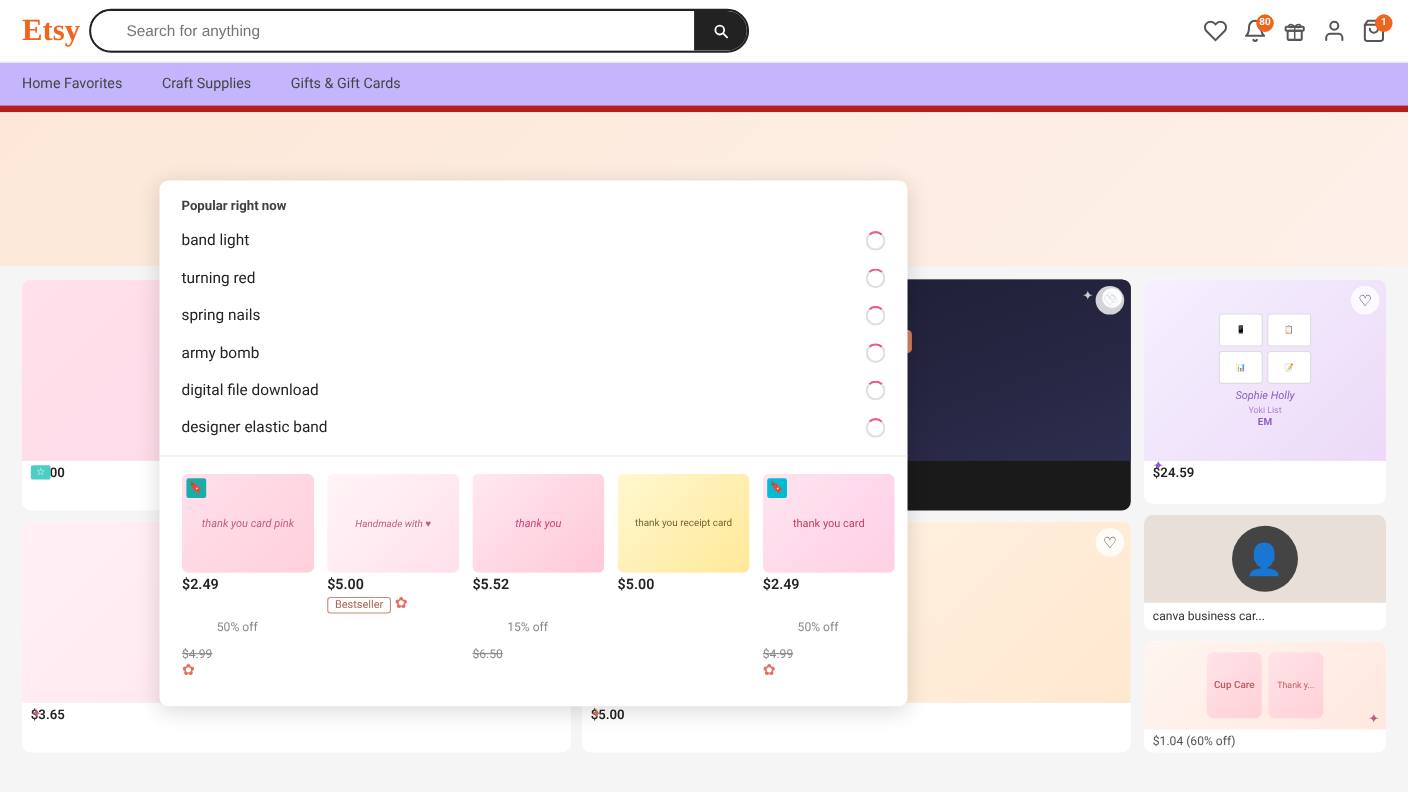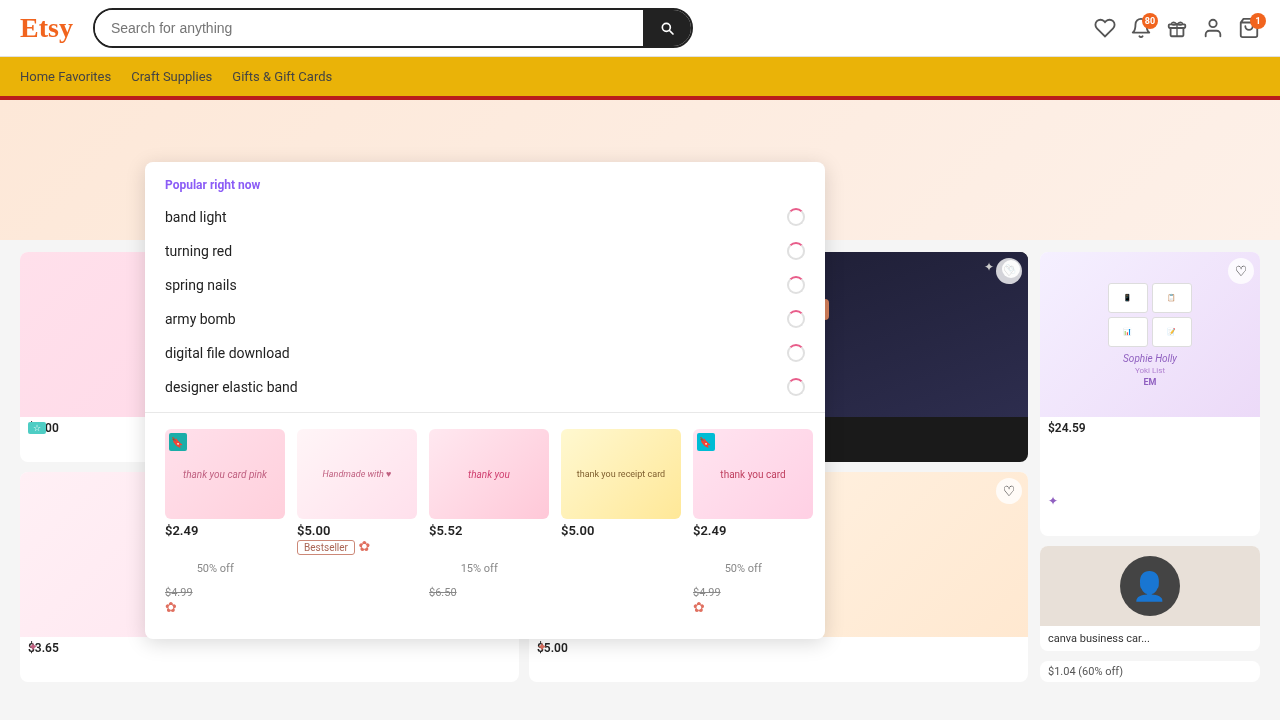--- a/index.html
+++ b/index.html
@@ -1,39 +1,39 @@
 <!DOCTYPE html>
 <html><head>
   <meta charset="utf-8">
   <style>
     * { box-sizing: border-box; margin: 0; padding: 0; }
     body { font-family: -apple-system, BlinkMacSystemFont, 'Segoe UI', Roboto, sans-serif; background: #f5f5f5; font-size: 14px; color: #222; overflow-x: hidden; }
 
     
-    .top-bar { background: #fff; border-bottom: 1px solid #e0e0e0; padding: 8px 20px; display: flex; align-items: center; gap: 12px; position: relative; z-index: 100; }
+    .top-bar { background: #fff; border-bottom: 1px solid #e0e0e0; padding: 8px 20px; display: flex; align-items: center; position: relative; z-index: 100; }
     .etsy-logo { font-size: 28px; font-weight: 800; color: #f1641e; font-family: Georgia, serif; cursor: pointer; margin-right: 8px; flex-shrink: 0; }
     .search-bar { flex: 1; display: flex; align-items: center; border: 2px solid #222; border-radius: 24px; overflow: hidden; background: #fff; max-width: 600px; }
-    .search-input { flex: 1; border: none; outline: none; padding: 10px 16px; font-size: 14px; color: #555; }
+    .search-input { flex: 1; border: none; outline: none; padding: 10px 32px; font-size: 14px; color: #555; }
     .search-btn { background: #222; border: none; color: #fff; padding: 10px 16px; cursor: pointer; display: flex; align-items: center; }
     .search-btn svg { width: 16px; height: 16px; fill: #fff; }
     .nav-icons { display: flex; align-items: center; gap: 14px; margin-left: auto; }
     .nav-icon-wrap { position: relative; cursor: pointer; display: flex; align-items: center; flex-direction: column; font-size: 11px; color: #555; }
     .nav-icon-wrap svg { width: 22px; height: 22px; fill: #555; }
     .badge { position: absolute; top: -4px; right: -6px; background: #f1641e; color: #fff; border-radius: 50%; width: 16px; height: 16px; font-size: 9px; display: flex; align-items: center; justify-content: center; font-weight: 700; }
 
     
-    .second-nav { background: #eab308; padding: 8px 20px; display: flex; gap: 20px; border-bottom: 4px solid #b91c1c; font-size: 13px; color: #444; }
+    .second-nav { background: #c4b5fd; padding: 8px 20px; display: flex; gap: 36px; border-bottom: 6px solid #b91c1c; font-size: 13px; color: #444; }
     .second-nav span { cursor: pointer; padding: 4px 0; }
 
     
     .hero-bg { background: linear-gradient(135deg, #fde8d8 0%, #fdf0e8 100%); min-height: 140px; position: relative; }
 
     
     .search-dropdown { position: absolute; top: 62px; left: 145px; width: 680px; background: #fff; border-radius: 8px; box-shadow: 0 4px 20px rgba(0,0,0,0.15); z-index: 999; padding: 16px 0; }
-    .dropdown-section-title { font-size: 12px; font-weight: 700; color: #8b5cf6; padding: 0 20px 8px; text-transform: none; letter-spacing: 0; }
+    .dropdown-section-title { font-size: 12px; font-weight: 700; color: #404040; padding: 0 20px 8px; text-transform: none; letter-spacing: 0; }
     .dropdown-item { display: flex; align-items: center; justify-content: space-between; padding: 8px 20px; cursor: pointer; }
     .dropdown-item-text { font-size: 14px; color: #222; }
     .loading-circle { width: 18px; height: 18px; border: 2px solid #e0e0e0; border-top-color: #e85d8a; border-radius: 50%; animation: spin 0.8s linear infinite; }
     @keyframes spin { to { transform: rotate(360deg); } }
 
     .divider { border: none; border-top: 1px solid #e8e8e8; margin: 8px 0; }
 
     .recently-viewed-title { font-size: 12px; font-weight: 700; color: #444; padding: 8px 20px; }
     .recent-products { display: flex; gap: 12px; padding: 8px 20px; overflow-x: auto; }
     .recent-product { flex-shrink: 0; width: 120px; cursor: pointer; }
@@ -305,19 +305,25 @@
     </div>
 
     <div style="background:#fff; border-radius:8px; overflow:hidden; cursor:pointer;">
       <div style="background:#e8e0d8; height:80px; display:flex; align-items:center; justify-content:center;">
         <div style="width:60px; height:60px; border-radius:50%; background:#444; display:flex; align-items:center; justify-content:center; font-size:28px;">👤</div>
       </div>
       <div style="padding:6px 8px; font-size:11px; color:#333;">canva business car...</div>
     </div>
 
     <div style="background:#fff; border-radius:8px; overflow:hidden; cursor:pointer; position:relative;">
+      <div style="height:80px; background: linear-gradient(135deg, #fff5f0, #ffe8e0); display:flex; align-items:center; justify-content:center; gap:6px;">
+        <div style="background: linear-gradient(135deg, #ffe4e8, #ffd0d8); width:50px; height:60px; border-radius:6px; display:flex; align-items:center; justify-content:center; font-size:9px; color:#c06060; text-align:center; padding:4px; line-height:1.2; font-weight:600;">Cup Care</div>
+        <div style="background: linear-gradient(135deg, #ffe4e8, #ffd0d8); width:50px; height:60px; border-radius:6px; display:flex; align-items:center; justify-content:center; font-size:8px; color:#c06060; text-align:center; padding:4px; line-height:1.3;">
+          <span>Thank y...</span>
+        </div>
+      </div>
       <div style="padding:4px 8px; font-size:11px; color:#555;">$1.04 (60% off)</div>
       <span style="position:absolute; bottom:24px; right:6px; color:#c06080; font-size:12px;">✦</span>
     </div>
 
   </div>
 
 </div>
 
 </body></html>

